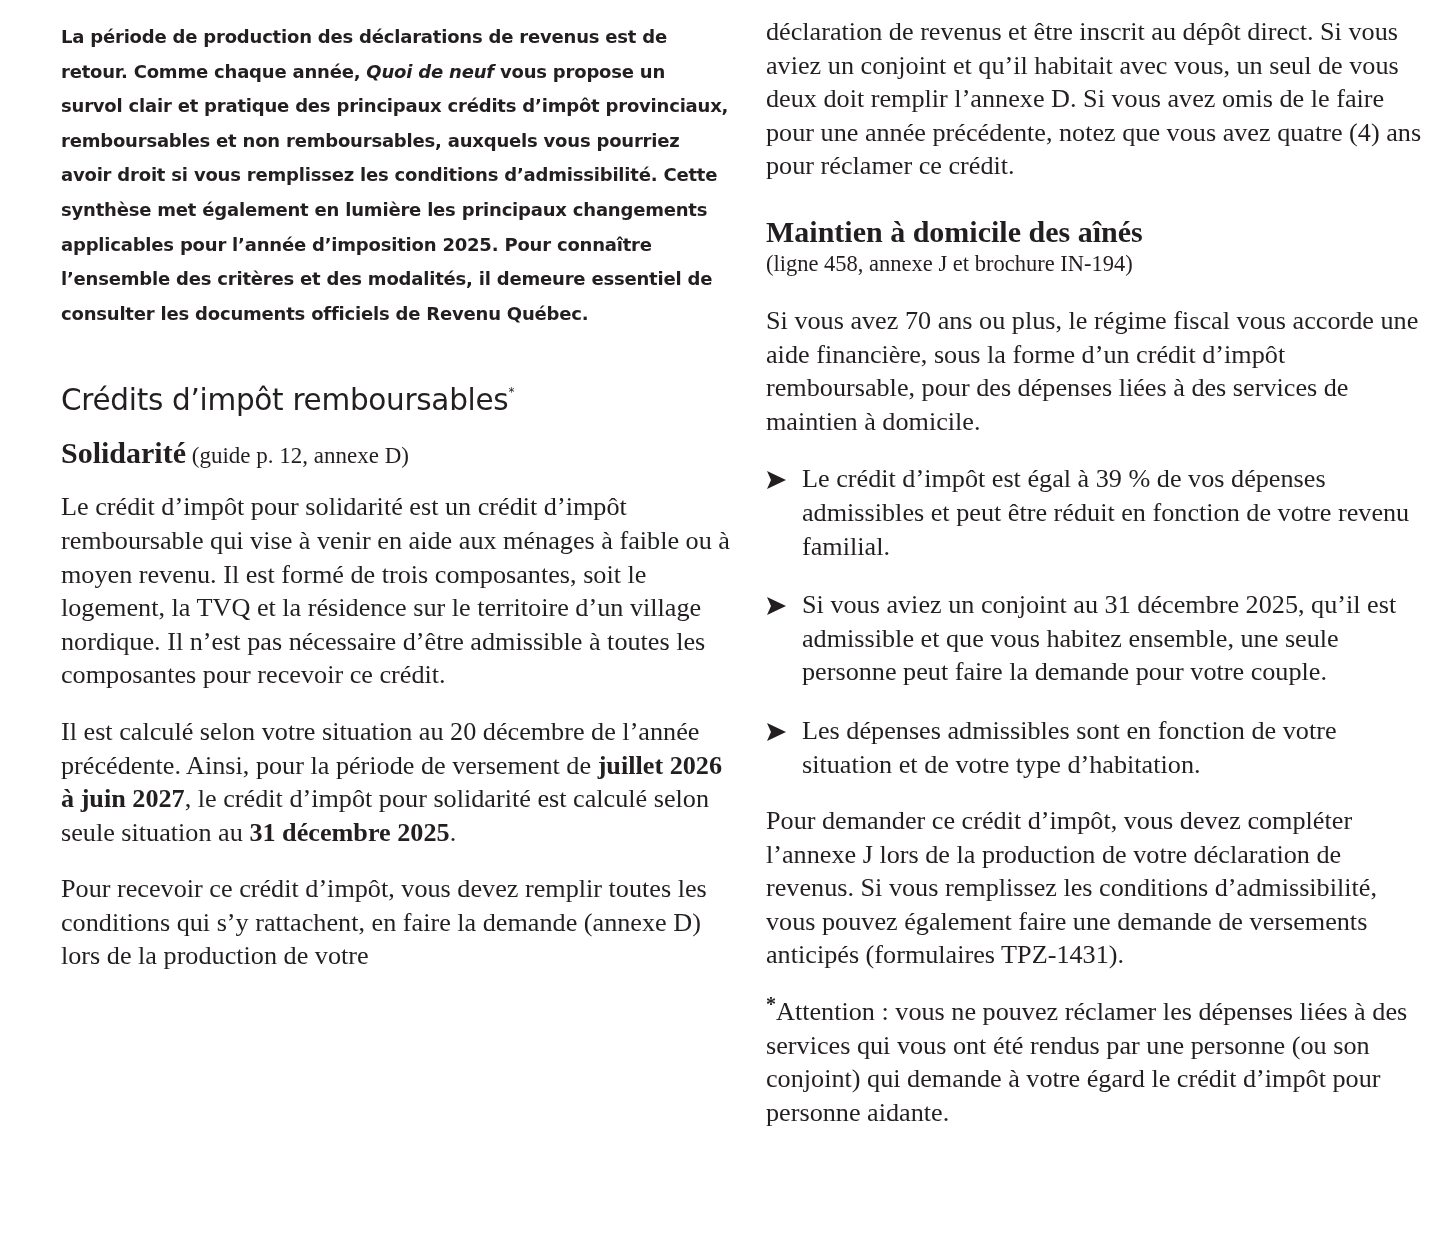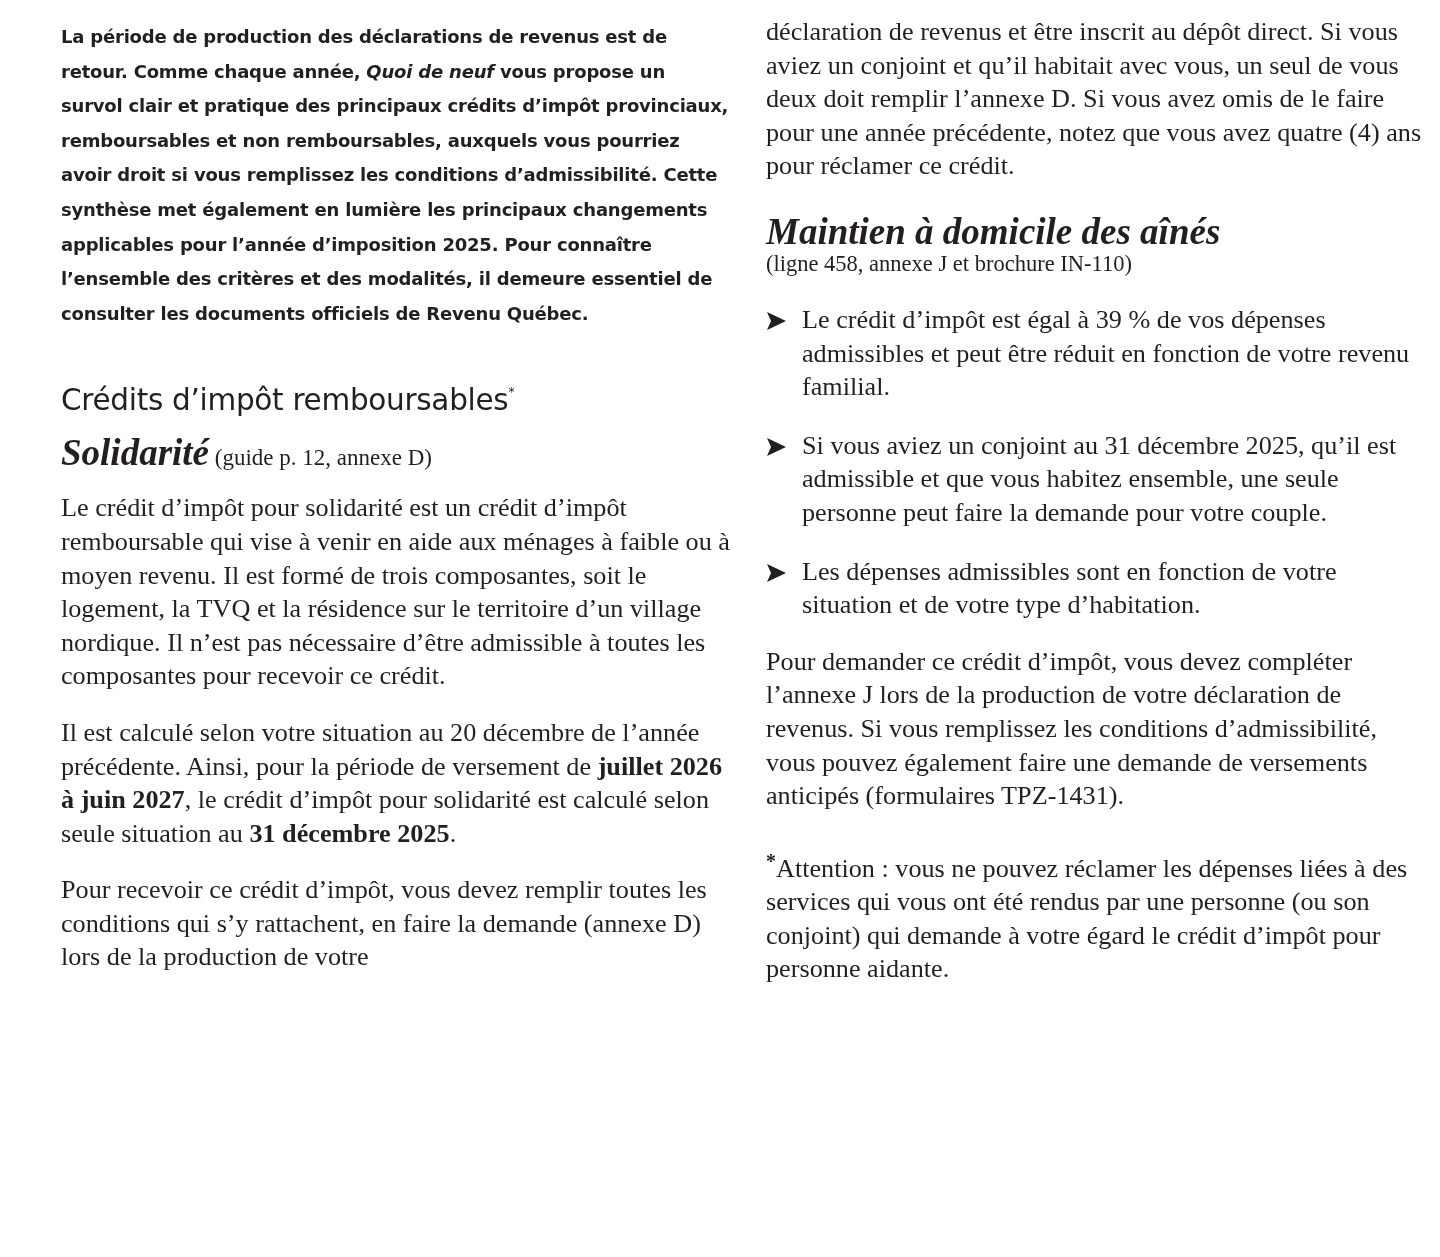--- a/index.html
+++ b/index.html
@@ -26,23 +26,22 @@
   }
   .h2 sup { font-size: 12px; vertical-align: 14px; }
   .serif {
     font-family: "Liberation Serif", serif;
     font-size: 26.2px;
     line-height: 33.6px;
   }
   .h3 {
     font-family: "Liberation Serif", serif;
     font-weight: bold;
-    font-size: 37px;
+    font-size: 30px;
     line-height: 34px;
-    font-style: italic;
   }
   .ref { font-family: "Liberation Serif", serif; font-size: 23px; font-weight: normal; }
   .sub-h { margin: 18px 0 0 0; }
   p { margin: 0; }
   .p1 { margin-top: 20px; }
   .p2 { margin-top: 23px; }
   .bold { font-weight: bold; }
   .r-top { margin-top: 15px; }
   .maintien { margin-top: 32px; }
   .ref-line { font-family: "Liberation Serif", serif; font-size: 22.5px; line-height: 30px; }
@@ -70,23 +69,24 @@
   <p class="serif p2"><span>Il est calculé selon votre situation au 20 décembre de l’année précédente. Ainsi, pour la période de versement de </span><span class="bold">juillet 2026 à juin 2027</span><span>, le crédit d’impôt pour solidarité est calculé selon seule situation au </span><span class="bold">31 décembre 2025</span><span>.</span></p>
 
   <p class="serif p2">Pour recevoir ce crédit d’impôt, vous devez remplir toutes les conditions qui s’y rattachent, en faire la demande (annexe D) lors de la production de votre</p>
 </div>
 
 <div class="col col-right">
   <p class="serif r-top">déclaration de revenus et être inscrit au dépôt direct. Si vous aviez un conjoint et qu’il habitait avec vous, un seul de vous deux doit remplir l’annexe D. Si vous avez omis de le faire pour une année précédente, notez que vous avez quatre (4) ans pour réclamer ce crédit.</p>
 
   <div class="maintien">
     <div class="h3">Maintien à domicile des aînés</div>
-    <div class="ref-line">(ligne 458, annexe J et brochure IN-110)</div>
+    <div class="ref-line">(ligne 458, annexe J et brochure IN-194)</div>
   </div>
 
+  <p class="serif" style="margin-top:25px">Si vous avez 70 ans ou plus, le régime fiscal vous accorde une aide financière, sous la forme d’un crédit d’impôt remboursable, pour des dépenses liées à des services de maintien à domicile.</p>
 
   <ul class="bullets serif">
     <li>
       <svg class="arrow" viewBox="0 0 20 18">
           <path d="M1 0 L20 9 L1 18 L5 9 Z" fill="#231f20"></path>
         </svg>
       <span>Le crédit d’impôt est égal à 39 % de vos dépenses admissibles et peut être réduit en fonction de votre revenu familial.</span>
     </li>
     <li>
       <svg class="arrow" viewBox="0 0 20 18">
@@ -97,14 +97,14 @@
     <li>
       <svg class="arrow" viewBox="0 0 20 18">
           <path d="M1 0 L20 9 L1 18 L5 9 Z" fill="#231f20"></path>
         </svg>
       <span>Les dépenses admissibles sont en fonction de votre situation et de votre type d’habitation.</span>
     </li>
   </ul>
 
   <p class="serif" style="margin-top:-2px">Pour demander ce crédit d’impôt, vous devez compléter l’annexe J lors de la production de votre déclaration de revenus. Si vous remplissez les conditions d’admissibilité, vous pouvez également faire une demande de versements anticipés (formulaires TPZ-1431).</p>
 
-  <p class="serif" style="margin-top:32px"><span class="note-star">*</span><span>Attention : vous ne pouvez réclamer les dépenses liées à des services qui vous ont été rendus par une personne (ou son conjoint) qui demande à votre égard le crédit d’impôt pour personne aidante.</span></p>
+  <p class="serif" style="margin-top:16px"><span class="note-star">*</span><span>Attention : vous ne pouvez réclamer les dépenses liées à des services qui vous ont été rendus par une personne (ou son conjoint) qui demande à votre égard le crédit d’impôt pour personne aidante.</span></p>
 </div>
 
 </body></html>

